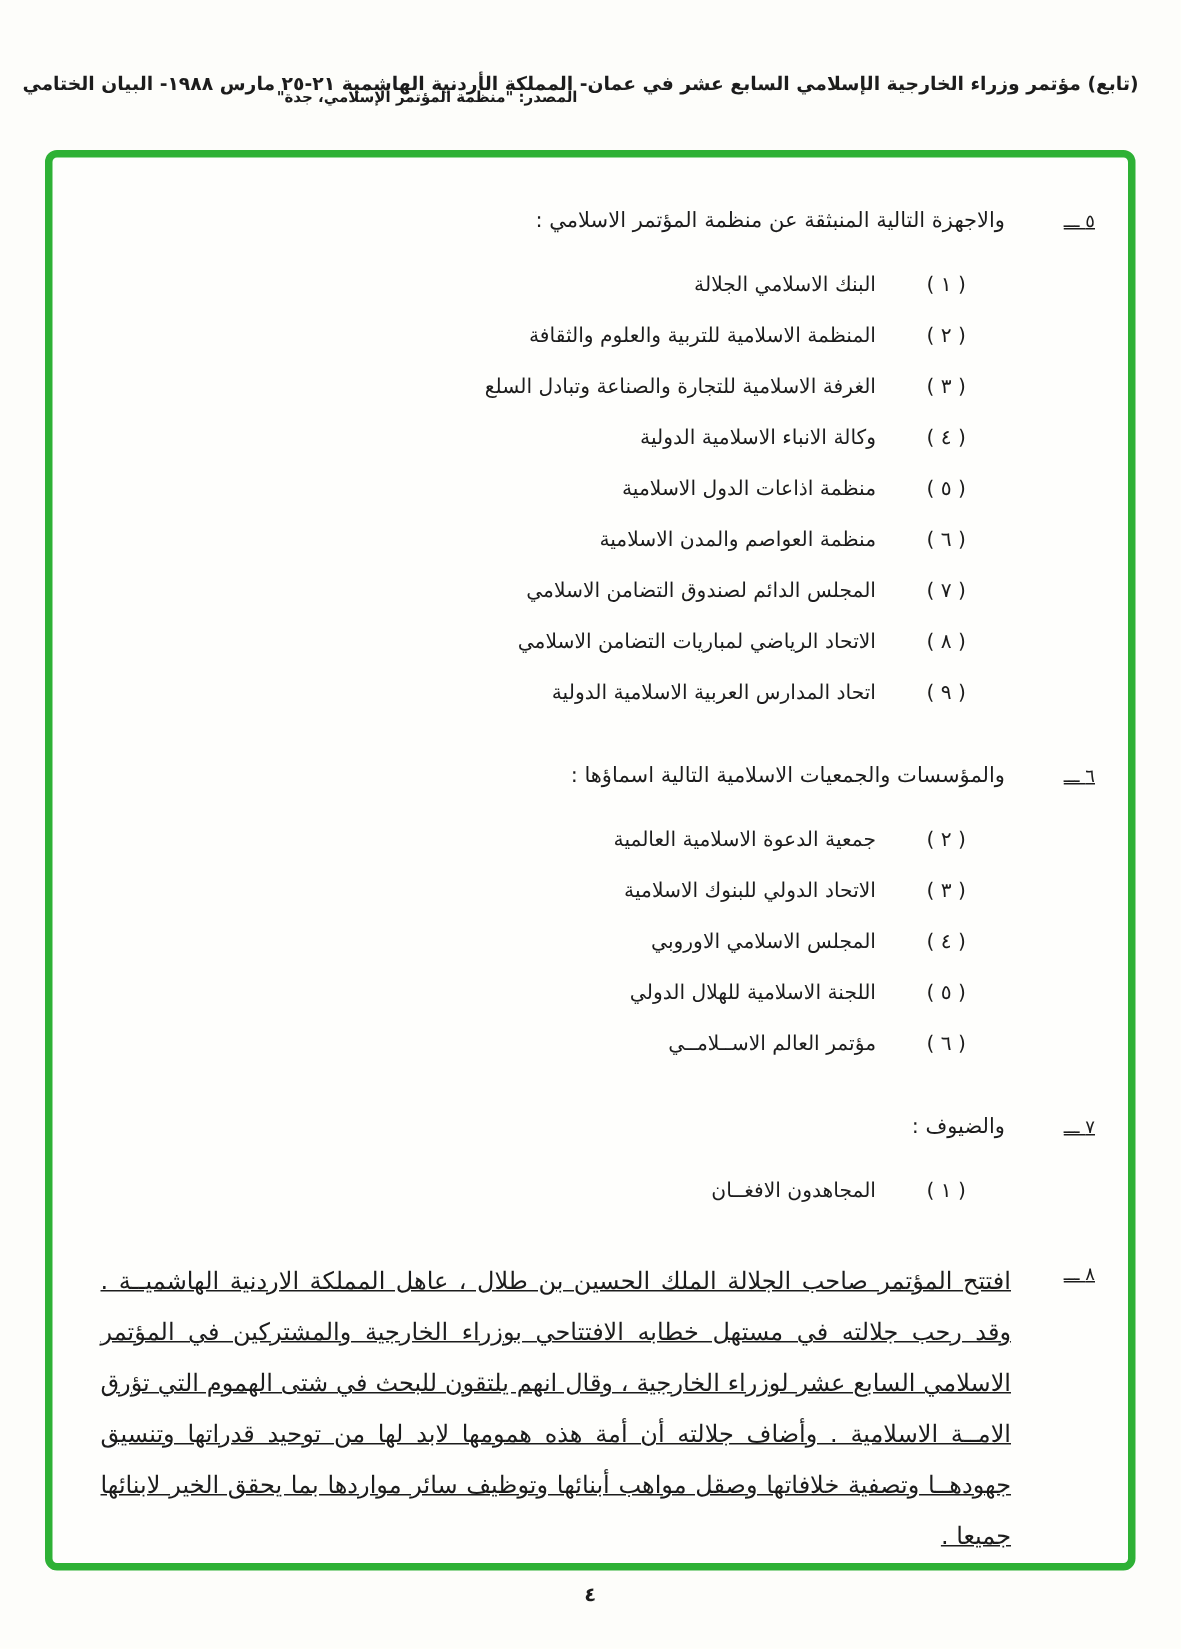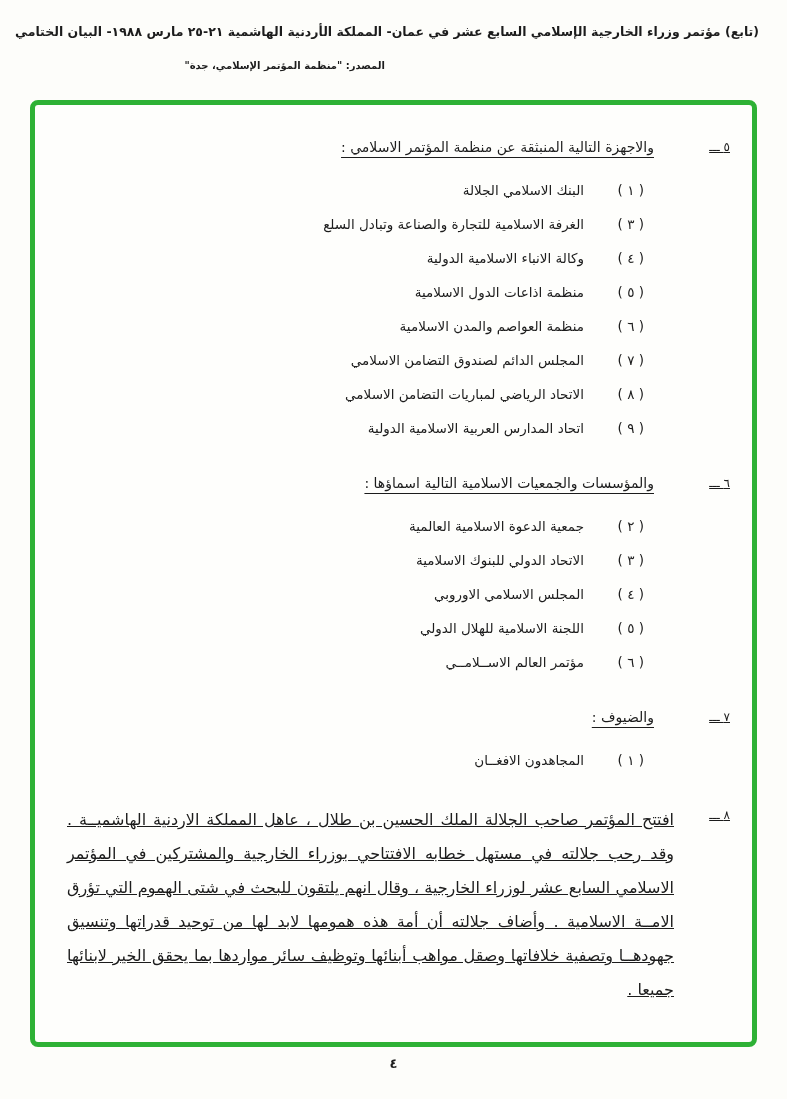--- a/index.html
+++ b/index.html
@@ -6,21 +6,21 @@
   html, body {
     width: 787px; height: 1099px;
     background: #fdfdfa;
     font-family: "DejaVu Sans", sans-serif;
     color: #1c1c1c;
   }
   body { position: relative; direction: rtl; overflow: hidden; }
 
   .doc-header {
     position: absolute;
-    top: 24px; right: 28px; left: 28px;
+    top: 48px; right: 28px; left: 28px;
     text-align: center;
     font-weight: bold;
     font-size: 12.5px;
     white-space: nowrap;
     letter-spacing: 0.2px;
   }
   .doc-source {
     position: absolute;
     top: 60px; right: 402px;
     font-weight: bold;
@@ -46,23 +46,22 @@
     font-size: 12px;
     line-height: 24px;
     white-space: nowrap;
     text-decoration: underline;
   }
   .sec-body { flex: 1; min-width: 0; }
   .sec-title {
     display: inline-block;
     font-size: 14px;
     line-height: 24px;
-    margin-right: 20px;
+    margin-right: 4px;
     margin-bottom: 14px;
-    text-decoration: underline;
     text-underline-offset: 5px;
     text-decoration-thickness: 1px;
     text-align: center;
   }
   .items { margin-right: 30px; }
   .item { font-size: 13.5px; line-height: 34px; white-space: nowrap; }
   .item-num {
     display: inline-block;
     min-width: 44px;
     margin-left: 16px;
@@ -92,20 +91,21 @@
 <div class="doc-source">المصدر: "منظمة المؤتمر الإسلامي، جدة"</div>
 
 <div class="content-box">
 
   <div class="section">
     <div class="sec-num">٥ ـــ</div>
     <div class="sec-body">
       <div class="sec-title">والاجهزة التالية المنبثقة عن منظمة المؤتمر الاسلامي :</div>
       <div class="items">
         <div class="item"><span class="item-num">( ١ )</span><span class="item-text">البنك الاسلامي الجلالة</span></div>
+        <div class="item"><span class="item-num">( ٢ )</span><span class="item-text">المنظمة الاسلامية للتربية والعلوم والثقافة</span></div>
         <div class="item"><span class="item-num">( ٣ )</span><span class="item-text">الغرفة الاسلامية للتجارة والصناعة وتبادل السلع</span></div>
         <div class="item"><span class="item-num">( ٤ )</span><span class="item-text">وكالة الانباء الاسلامية الدولية</span></div>
         <div class="item"><span class="item-num">( ٥ )</span><span class="item-text">منظمة اذاعات الدول الاسلامية</span></div>
         <div class="item"><span class="item-num">( ٦ )</span><span class="item-text">منظمة العواصم والمدن الاسلامية</span></div>
         <div class="item"><span class="item-num">( ٧ )</span><span class="item-text">المجلس الدائم لصندوق التضامن الاسلامي</span></div>
         <div class="item"><span class="item-num">( ٨ )</span><span class="item-text">الاتحاد الرياضي لمباريات التضامن الاسلامي</span></div>
         <div class="item"><span class="item-num">( ٩ )</span><span class="item-text">اتحاد المدارس العربية الاسلامية الدولية</span></div>
       </div>
     </div>
   </div>

